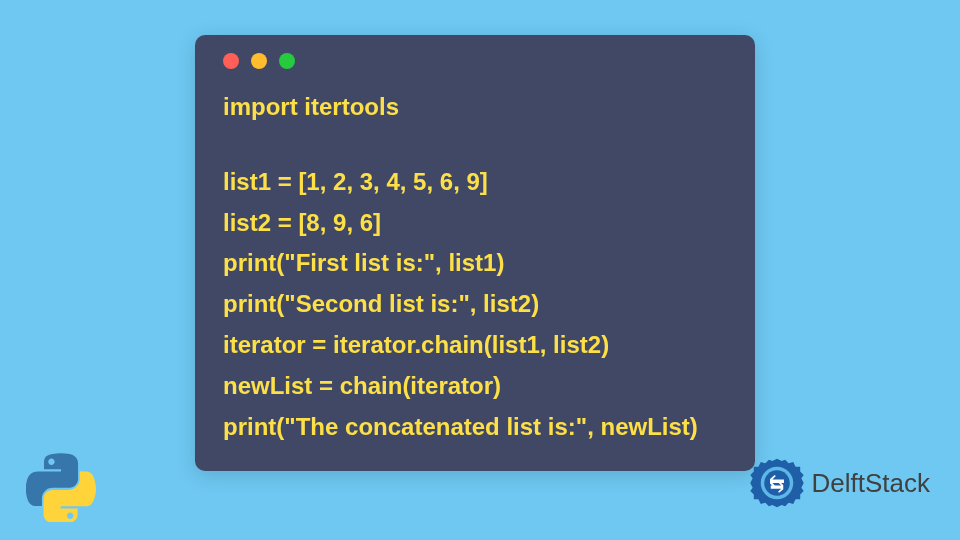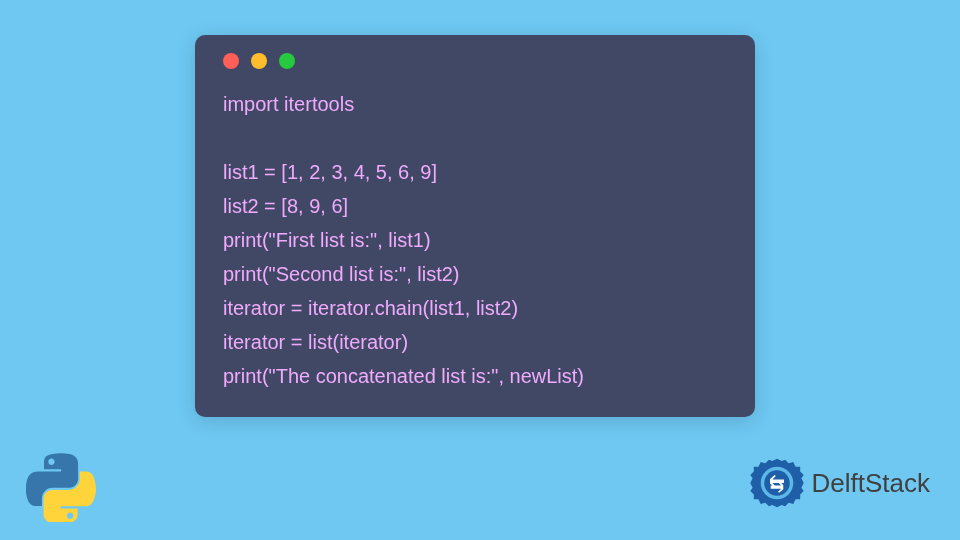--- a/index.html
+++ b/index.html
@@ -33,25 +33,25 @@
     .dot {
       width: 16px;
       height: 16px;
       border-radius: 50%;
     }
     .dot-red { background: #ff5f56; }
     .dot-yellow { background: #ffbd2e; }
     .dot-green { background: #27c93f; }
     .code-line {
       font-family: -apple-system, BlinkMacSystemFont, "Segoe UI", Helvetica, Arial, sans-serif;
-      color: #f0abfc;
-      font-size: 20px;
+      color: #fde047;
+      font-size: 24px;
       line-height: 1.7;
       white-space: pre;
-      font-weight: 400;
+      font-weight: 700;
     }
     .blank-line {
       height: 34px;
     }
     .python-logo {
       position: absolute;
       bottom: 18px;
       left: 26px;
       width: 70px;
       height: 70px;
@@ -85,21 +85,21 @@
     <div class="dot dot-green"></div>
   </div>
   <div class="code-body">
     <div class="code-line">import itertools</div>
     <div class="blank-line"></div>
     <div class="code-line">list1 = [1, 2, 3, 4, 5, 6, 9]</div>
     <div class="code-line">list2 = [8, 9, 6]</div>
     <div class="code-line">print("First list is:", list1)</div>
     <div class="code-line">print("Second list is:", list2)</div>
     <div class="code-line">iterator = iterator.chain(list1, list2)</div>
-    <div class="code-line">iterator = list(iterator)</div>
+    <div class="code-line">newList = chain(iterator)</div>
     <div class="code-line">print("The concatenated list is:", newList)</div>
   </div>
 </div>
 
 <div class="python-logo">
   <svg viewBox="0 0 110 110" xmlns="http://www.w3.org/2000/svg">
     <path fill="#3776ab" d="M54.5 2c-4.6.02-9 .42-12.8 1.1-11.3 2-13.4 6.2-13.4 13.9v10.2h26.8v3.4H18.2c-7.8 0-14.6 4.7-16.7 13.6-2.5 10.2-2.6 16.6 0 27.2 1.9 7.9 6.5 13.6 14.3 13.6h9.2V72.8c0-8.8 7.6-16.6 16.7-16.6h26.7c7.4 0 13.4-6.1 13.4-13.6V17c0-7.2-6.1-12.7-13.4-13.9C63.8 2.3 59.1 2 54.5 2zM40 10.2c2.8 0 5 2.3 5 5.1s-2.2 5.1-5 5.1c-2.8 0-5-2.3-5-5.1s2.2-5.1 5-5.1z"></path>
     <path fill="#ffd43b" d="M84.4 30.6v12c0 9.2-7.8 17-16.7 17H41c-7.3 0-13.4 6.3-13.4 13.6v25.5c0 7.2 6.3 11.5 13.4 13.6 8.5 2.5 16.6 2.9 26.7 0 6.7-1.9 13.4-5.8 13.4-13.6V88.6H54.4v-3.4h40.1c7.8 0 10.7-5.4 13.4-13.6 2.8-8.4 2.7-16.5 0-27.2-1.9-7.7-5.6-13.6-13.4-13.6h-10zm-15 64.6c2.8 0 5 2.3 5 5.1 0 2.8-2.2 5.1-5 5.1-2.8 0-5-2.3-5-5.1 0-2.8 2.3-5.1 5-5.1z"></path>
   </svg>
 </div>

